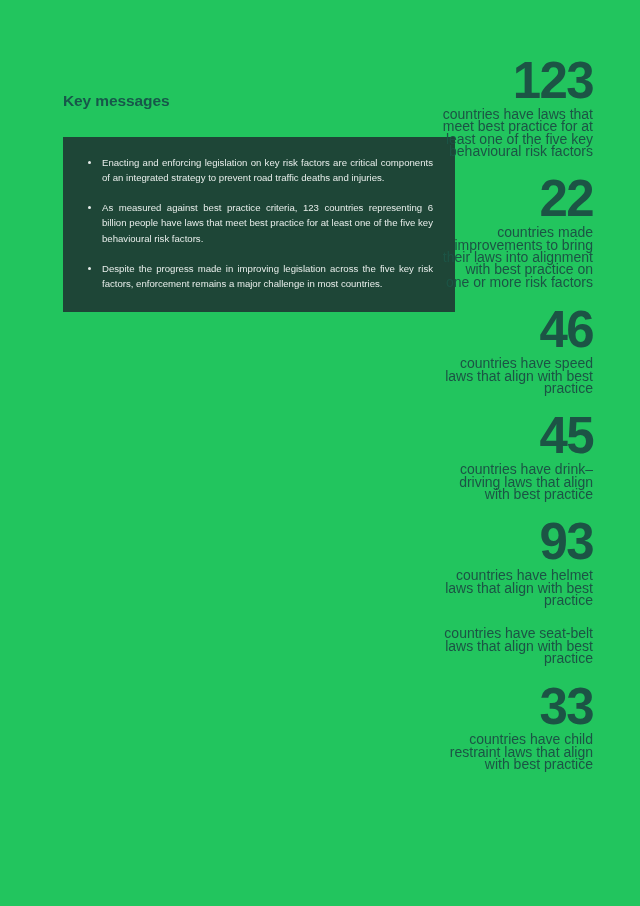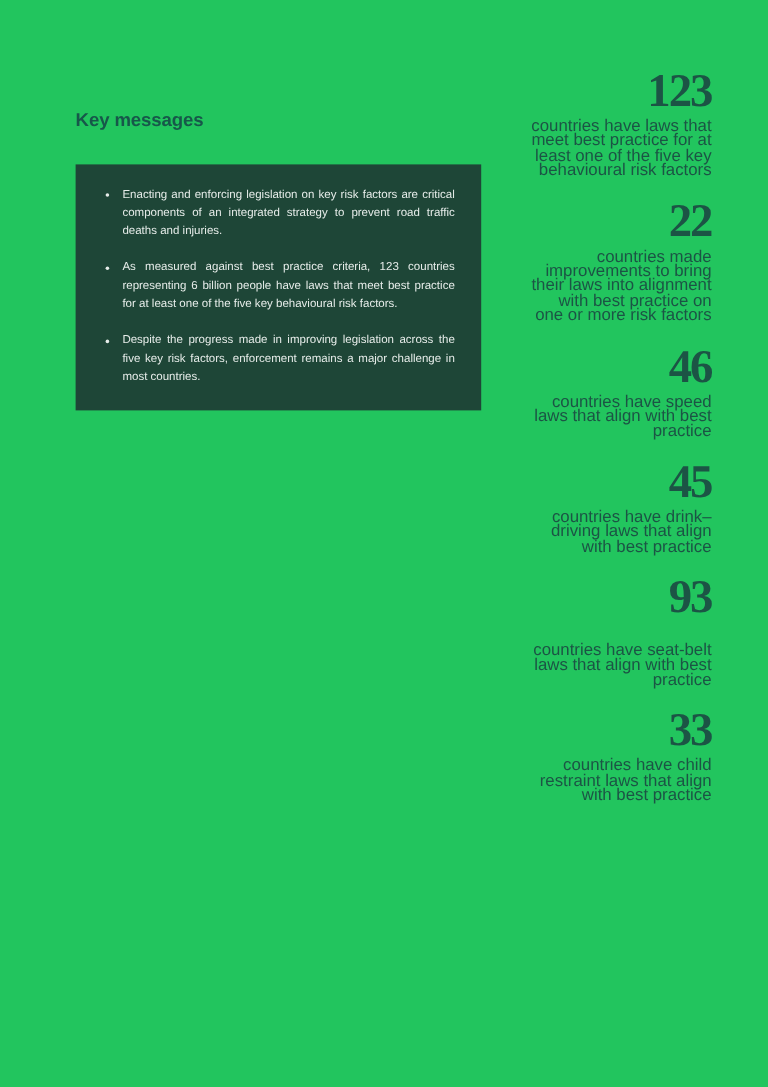--- a/index.html
+++ b/index.html
@@ -33,21 +33,21 @@
     font-size: 15.5px;
     font-weight: bold;
     color: #17574a;
     letter-spacing: -0.1px;
     margin: 0 0 26px 0;
     line-height: 1.2;
   }
 
   #key-messages-box {
     background: #1e4637;
-    width: 338px;
+    width: 392px;
     box-sizing: border-box;
     padding: 18px 22px 20px 22px;
   }
 
   .bullet-list {
     list-style: none;
     margin: 0;
     padding: 0;
   }
 
@@ -81,28 +81,27 @@
     width: 152px;
     text-align: right;
   }
 
   .stat-block {
     margin-bottom: 21px;
   }
   .stat-block:last-child { margin-bottom: 0; }
 
   .stat-number {
-    font-size: 39px;
+    font-size: 51px;
     font-weight: bold;
     color: #1c5445;
     line-height: 0.82;
     letter-spacing: -1.6px;
     display: block;
     margin-bottom: 6px;
-    font-family: Liberation Serif, serif;
   }
 
   .stat-caption {
     font-size: 14px;
     line-height: 12.4px;
     color: #1c5445;
     display: block;
     font-weight: normal;
   }
 </style>
@@ -142,20 +141,21 @@
       <span class="stat-caption">countries have speed laws that align with best practice</span>
     </div>
 
     <div class="stat-block">
       <span class="stat-number">45</span>
       <span class="stat-caption">countries have drink–driving laws that align with best practice</span>
     </div>
 
     <div class="stat-block">
       <span class="stat-number">93</span>
+      <span class="stat-caption">countries have helmet laws that align with best practice</span>
     </div>
 
     <div class="stat-block">
       <span class="stat-caption">countries have seat-belt laws that align with best practice</span>
     </div>
 
     <div class="stat-block">
       <span class="stat-number">33</span>
       <span class="stat-caption">countries have child restraint laws that align with best practice</span>
     </div>

